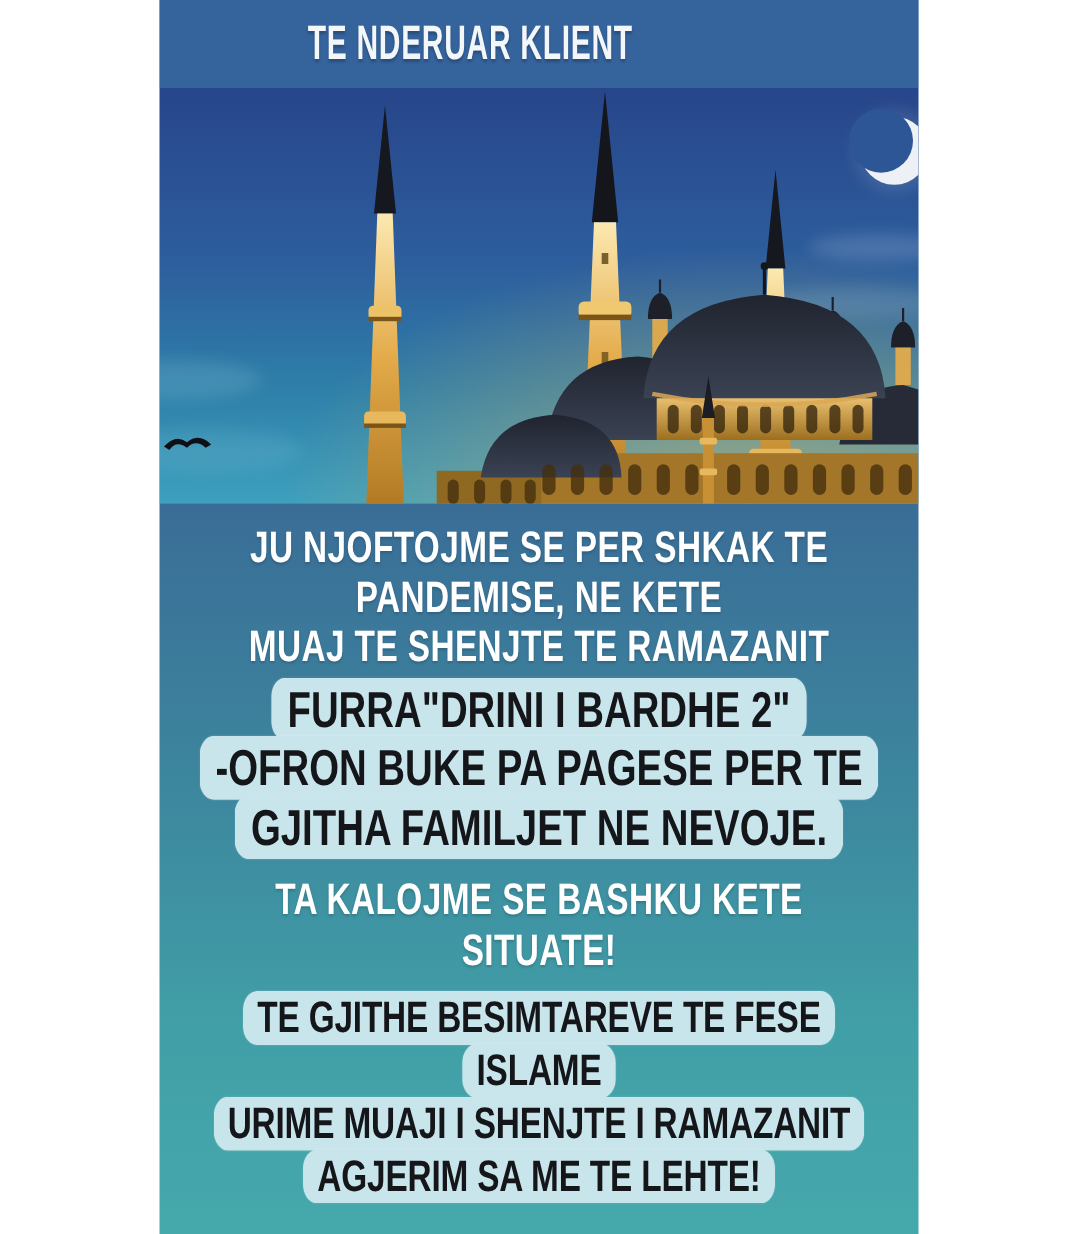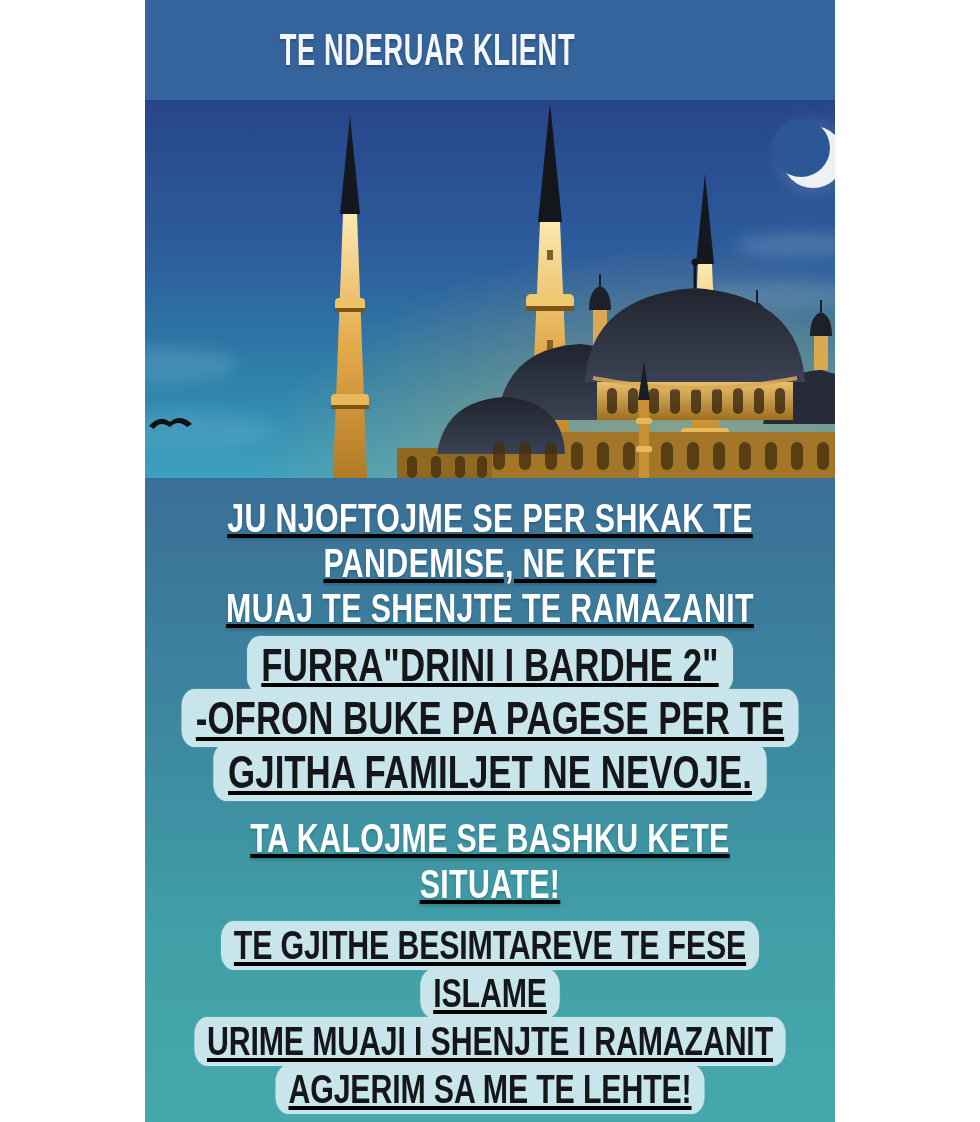--- a/index.html
+++ b/index.html
@@ -5,38 +5,38 @@
   html,body{margin:0;padding:0;}
   body{
     width:980px;height:1122px;background:#ffffff;overflow:hidden;
     font-family:"Liberation Sans","DejaVu Sans",sans-serif;
   }
   .story{
     position:relative;width:690px;height:1122px;margin:0 auto;overflow:hidden;
     background:linear-gradient(180deg,#34619c 0%,#3a6c96 40%,#3d899f 66%,#41a0a7 84%,#45a8ab 100%);
   }
   .title-band{
-    height:100px;display:flex;align-items:center;justify-content:center;
+    height:80px;display:flex;align-items:center;justify-content:center;
     background:#35639c;
   }
   
   .cond{
     width:940px;margin-left:-125px;text-align:center;
     transform:scaleX(.758);transform-origin:50% 50%;
   }
   .cond-title{
     width:940px;margin-left:-125px;text-align:center;
     transform:scaleX(.62);transform-origin:50% 50%;
   }
   .title-text{
     font-size:44px;font-weight:700;color:#f4f7fa;letter-spacing:1px;
     text-shadow:0 2px 3px rgba(0,0,0,.22);white-space:pre-line;
   }
   .photo{display:block;width:690px;height:378px;}
-  .content{padding-top:16px;text-decoration:underline;}
+  .content{padding-top:16px;}
   .block{white-space:pre-line;font-weight:700;}
   .plain-text{
     color:#ffffff;text-shadow:0 2px 3px rgba(0,0,0,.18);letter-spacing:.5px;
   }
   .pill{
     white-space:pre-line;
     background:#c9e5ec;color:#15161a;
     padding:.06em .42em;border-radius:17px;
     -webkit-box-decoration-break:clone;box-decoration-break:clone;
     box-shadow:0 0 0 1px rgba(255,255,255,.08);

